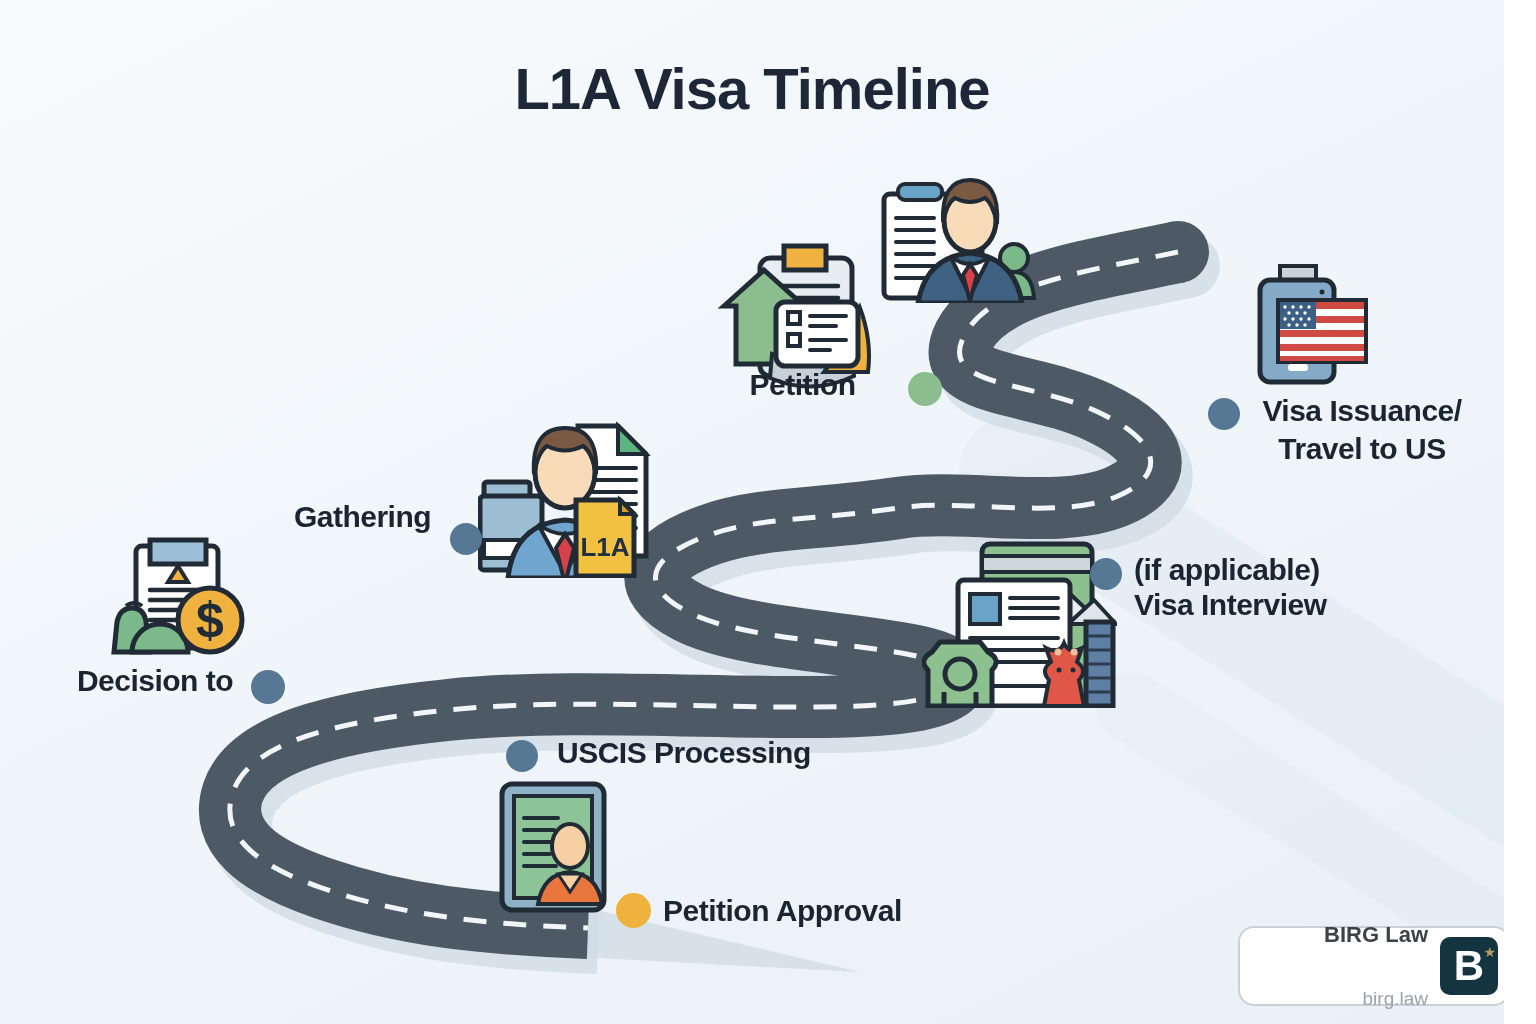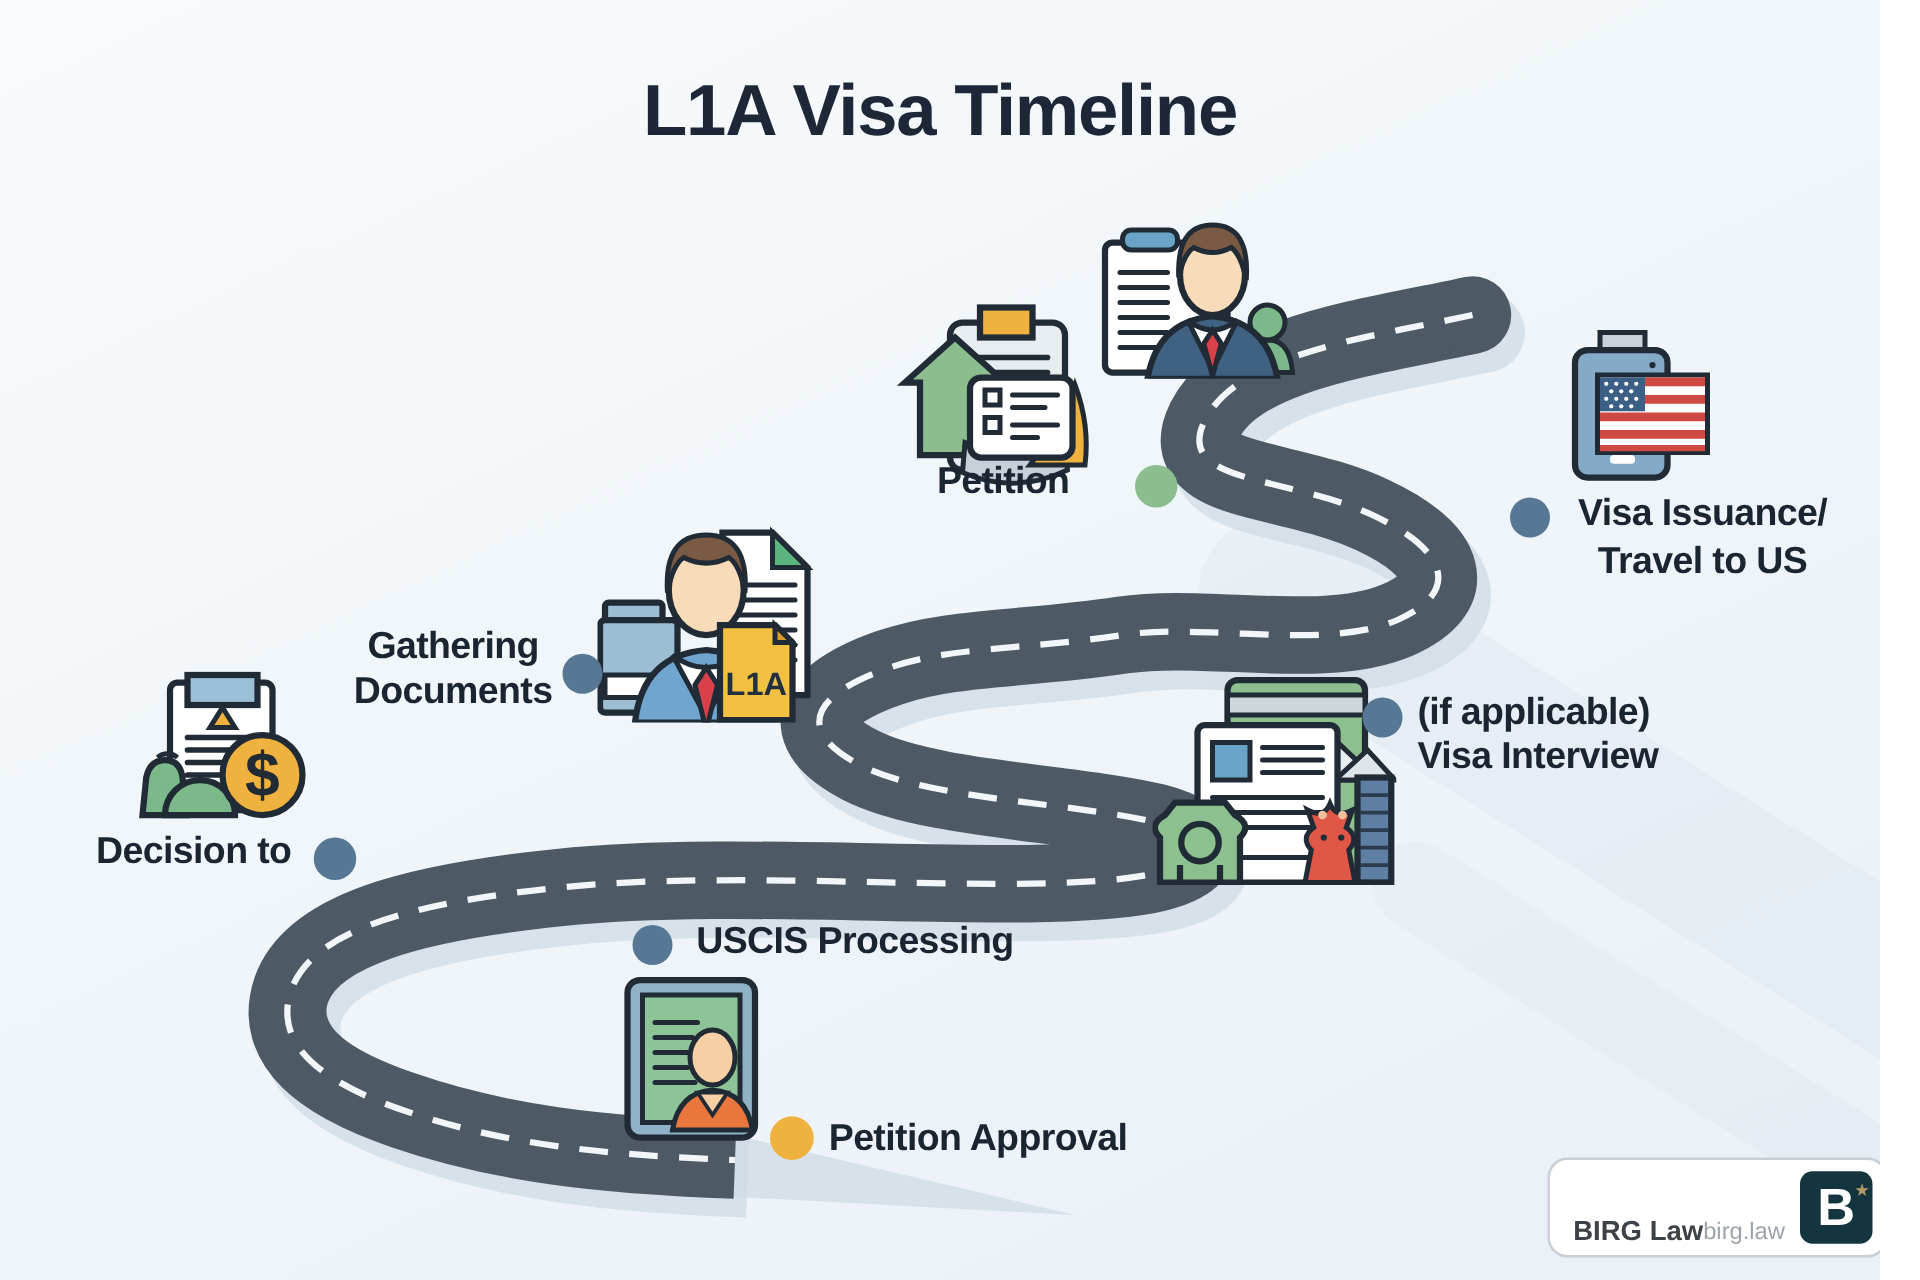--- a/index.html
+++ b/index.html
@@ -25,21 +25,21 @@
   .dot.blue{background:#567894;}
   .dot.green{background:#8bbd8f;}
   .dot.yellow{background:#f0b23e;}
   .icon{position:absolute;}
   .brand-card{
     position:absolute;left:1238px;top:926px;width:272px;height:80px;
     background:#ffffff;border:2px solid #c9cfd5;border-radius:16px;
     display:flex;align-items:center;justify-content:flex-end;gap:12px;
     padding:0 10px 0 0;box-sizing:border-box;
   }
-  .brand-text{display:flex;flex-direction:row;align-items:flex-end;line-height:1.15;}
+  .brand-text{display:flex;flex-direction:column;align-items:flex-end;line-height:1.15;}
   .brand-name{font-size:22px;font-weight:700;color:#3c4248;}
   .brand-domain{font-size:19px;color:#9ba3ac;margin-top:40px;}
   .brand-logo{
     position:relative;width:58px;height:58px;background:#143540;border-radius:10px;
     display:flex;align-items:center;justify-content:center;
   }
   .brand-logo .b{color:#ffffff;font-size:42px;font-weight:800;line-height:1;}
   .brand-logo .star{position:absolute;right:2px;top:8px;color:#b59a62;font-size:14px;line-height:1;}
 </style>
 </head>
@@ -122,21 +122,20 @@
     <path d="M60 126 L87 176 L114 126 q-13 10 -27 10 q-14 0 -27 -10 Z" fill="#ffffff" stroke="#202b36" stroke-width="4"></path>
     <path d="M87 136 l-9 14 l9 36 l9 -36 Z" fill="#d8414a" stroke="#202b36" stroke-width="4"></path>
     <ellipse cx="87" cy="74" rx="30" ry="36" fill="#f8dbb8" stroke="#202b36" stroke-width="5"></ellipse>
     <path d="M56 76 q-3 -46 31 -46 q34 0 31 46 q-4 -22 -13 -28 q-18 9 -36 0 q-9 6 -13 28 Z" fill="#7b5a44" stroke="#202b36" stroke-width="4"></path>
     <path d="M98 102 h44 l14 14 v62 h-58 Z" fill="#f3c142" stroke="#202b36" stroke-width="5"></path>
     <path d="M142 102 l14 14 h-14 Z" fill="#d99c28" stroke="#202b36" stroke-width="4"></path>
     <text x="127" y="158" text-anchor="middle" font-size="26" font-weight="bold" fill="#22303f">L1A</text>
   </svg>
   <div class="step-label center" style="left:255px;top:499px;width:215px;">
     <div>Gathering</div>
-    <div>Documents</div>
   </div>
   <div class="dot blue" style="left:450px;top:523px;width:32px;height:32px;"></div>
 
   <svg class="icon" style="left:712px;top:240px;" width="175" height="155" viewBox="0 0 175 155">
     <rect x="48" y="18" width="92" height="118" rx="10" fill="#e8edf1" stroke="#202b36" stroke-width="5"></rect>
     <rect x="72" y="6" width="42" height="24" fill="#f0b23e" stroke="#202b36" stroke-width="5"></rect>
     <g stroke="#202b36" stroke-width="4.5" stroke-linecap="round">
       <line x1="62" y1="46" x2="126" y2="46"></line>
         <line x1="62" y1="58" x2="126" y2="58"></line>
       <line x1="62" y1="70" x2="100" y2="70"></line>

